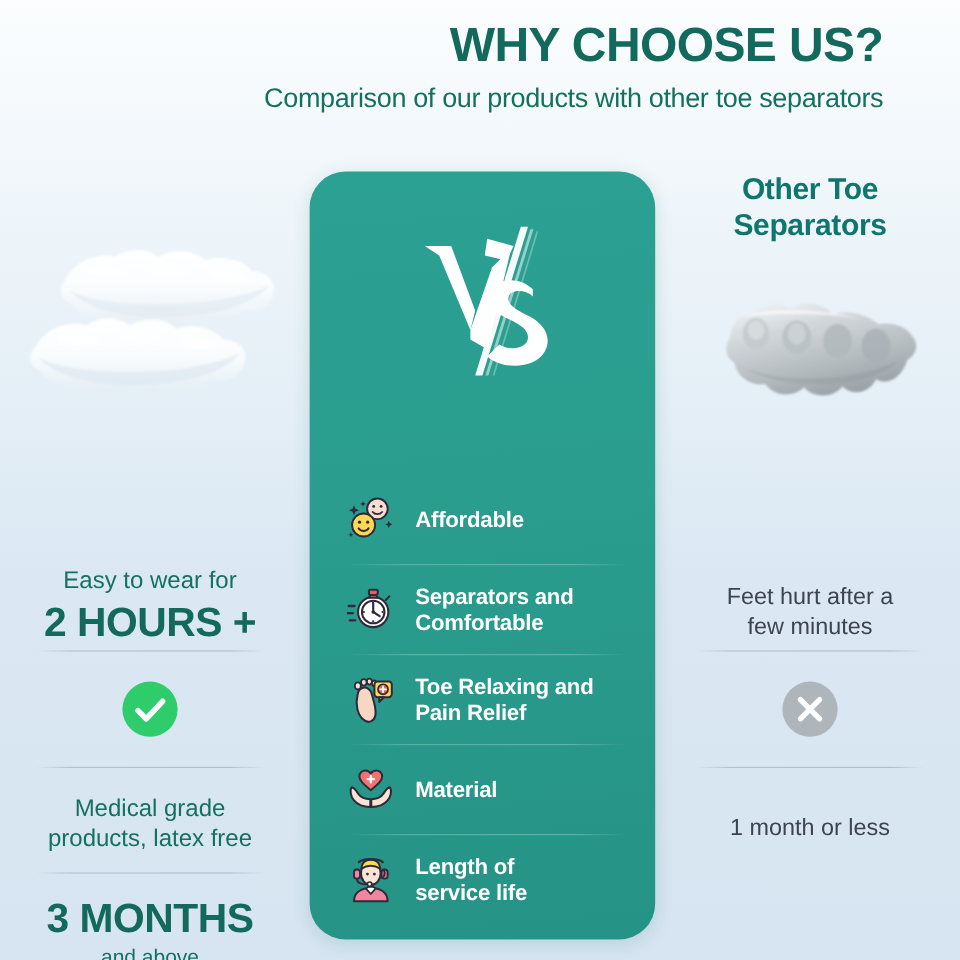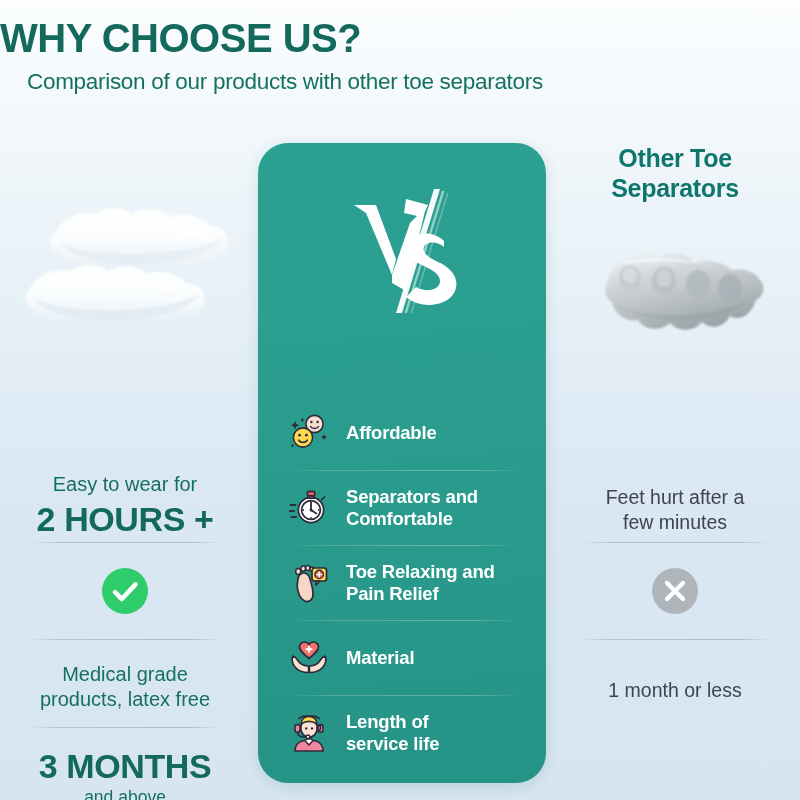--- a/index.html
+++ b/index.html
@@ -4,21 +4,21 @@
 <style>
   * { margin:0; padding:0; box-sizing:border-box; }
   html, body { width:800px; height:800px; }
   body {
     font-family:"Liberation Sans", sans-serif;
     background:linear-gradient(180deg,#fbfdfe 0%,#f4f9fc 12%,#e6f0f7 38%,#dbe8f3 60%,#d6e5f1 100%);
     overflow:hidden; position:relative;
   }
 
   
-  .header { position:absolute; top:0; left:0; width:736px; text-align:left; }
+  .header { position:absolute; top:0; left:0; width:736px; text-align:right; }
   .title {
     font-size:40px; font-weight:bold; color:#13695c;
     letter-spacing:-0.5px; margin-top:16px; line-height:1.12;
   }
   .subtitle {
     font-size:22.5px; color:#14705f; margin-top:7px; line-height:1.2;
     letter-spacing:-0.3px;
     margin-left:27px;
   }
 

